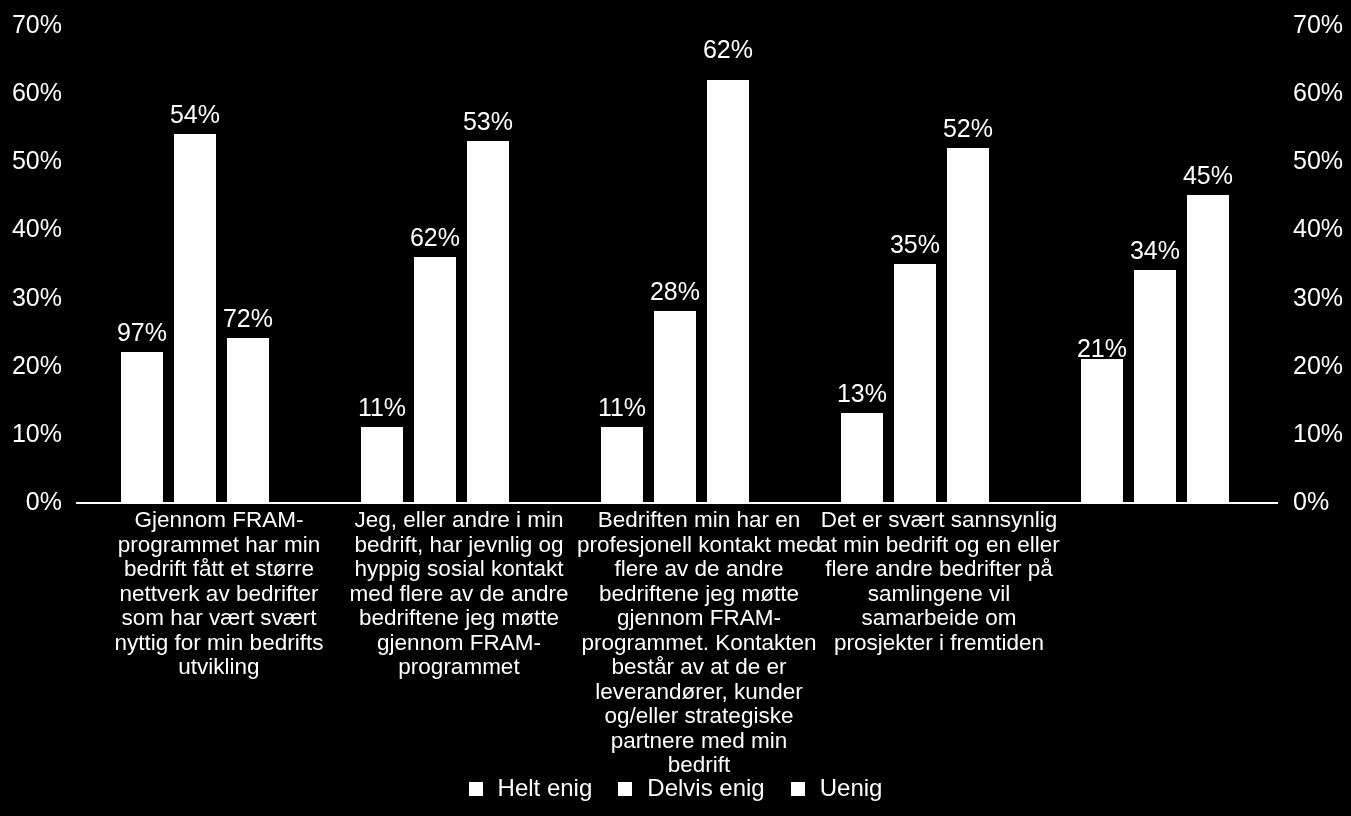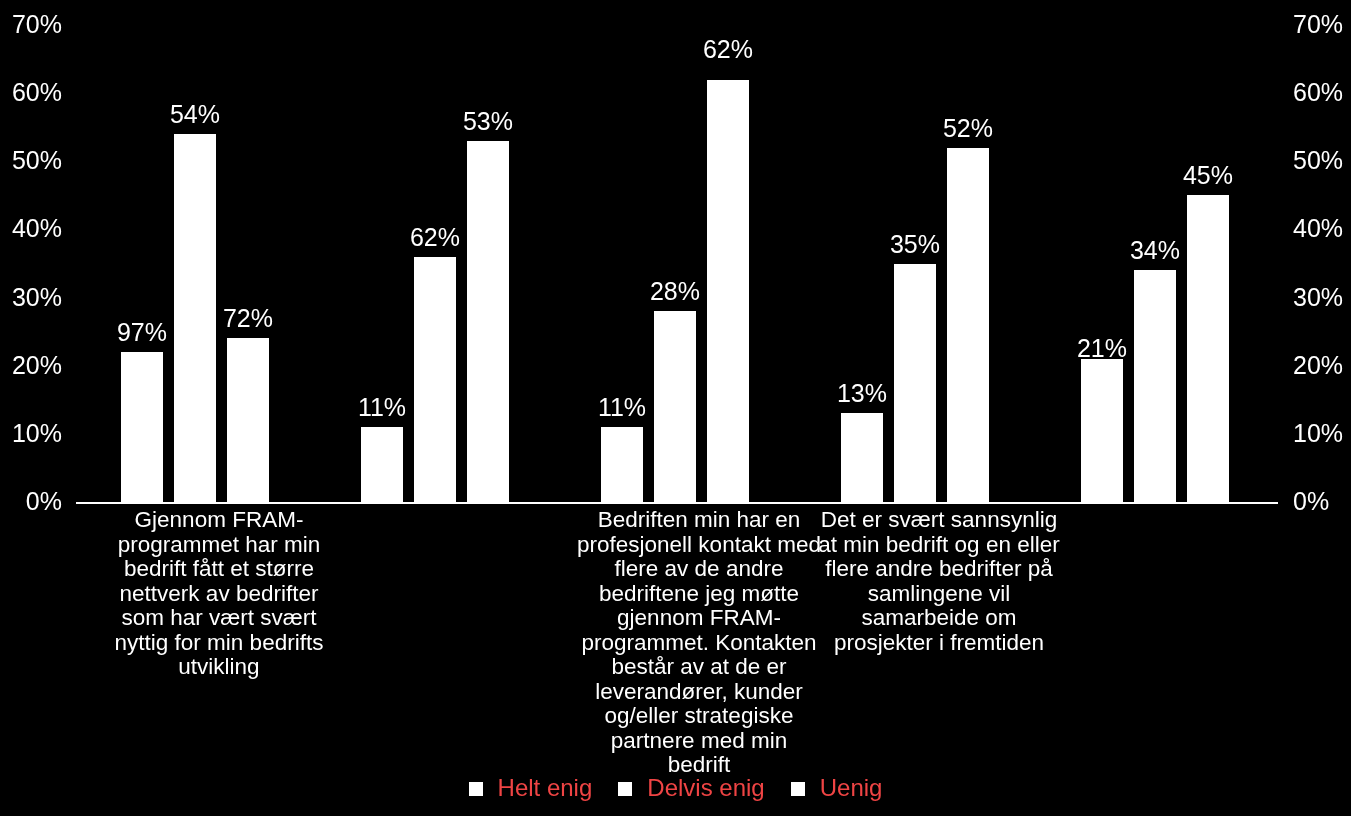--- a/index.html
+++ b/index.html
@@ -108,21 +108,21 @@
     align-items: center;
     justify-content: center;
     gap: 26px;
   }
   .legend-item {
     display: flex;
     align-items: center;
     gap: 15px;
     font-size: 24px;
     line-height: 24px;
-    color: #ef4444;
+    color: #ffffff;
     white-space: nowrap;
   }
   .legend-swatch {
     width: 14px;
     height: 14px;
     background: #ffffff;
     display: inline-block;
     flex: 0 0 auto;
     position: relative;
     top: 1px;
@@ -185,20 +185,21 @@
       <div class="bar" style="left: 1081px; height: 143.1px;"></div>
       <div class="bar-label" style="left: 1057px; top: 315px; margin-top: 20px;">21%</div>
       <div class="bar" style="left: 1134px; height: 231.686px;"></div>
       <div class="bar-label" style="left: 1110px; top: 237.314px;">34%</div>
       <div class="bar" style="left: 1187px; height: 306.643px;"></div>
       <div class="bar-label" style="left: 1163px; top: 162.357px;">45%</div>
     </div>
 
   <div id="categories">
       <div class="cat" style="left: 73px;">Gjennom FRAM-programmet har min bedrift fått et større nettverk av bedrifter som har vært svært nyttig for min bedrifts utvikling</div>
+      <div class="cat" style="left: 313px;">Jeg, eller andre i min bedrift, har jevnlig og hyppig sosial kontakt med flere av de andre bedriftene jeg møtte gjennom FRAM-programmet</div>
       <div class="cat" style="left: 553px;">Bedriften min har en profesjonell kontakt med flere av de andre bedriftene jeg møtte gjennom FRAM-programmet. Kontakten består av at de er leverandører, kunder og/eller strategiske partnere med min bedrift</div>
       <div class="cat" style="left: 793px;">Det er svært sannsynlig at min bedrift og en eller flere andre bedrifter på samlingene vil samarbeide om prosjekter i fremtiden</div>
     </div>
 
   <div id="legend">
       <div class="legend-item">
         <span class="legend-swatch" style="background: rgb(255, 255, 255);"></span>
         <span>Helt enig</span>
       </div>
       <div class="legend-item">

